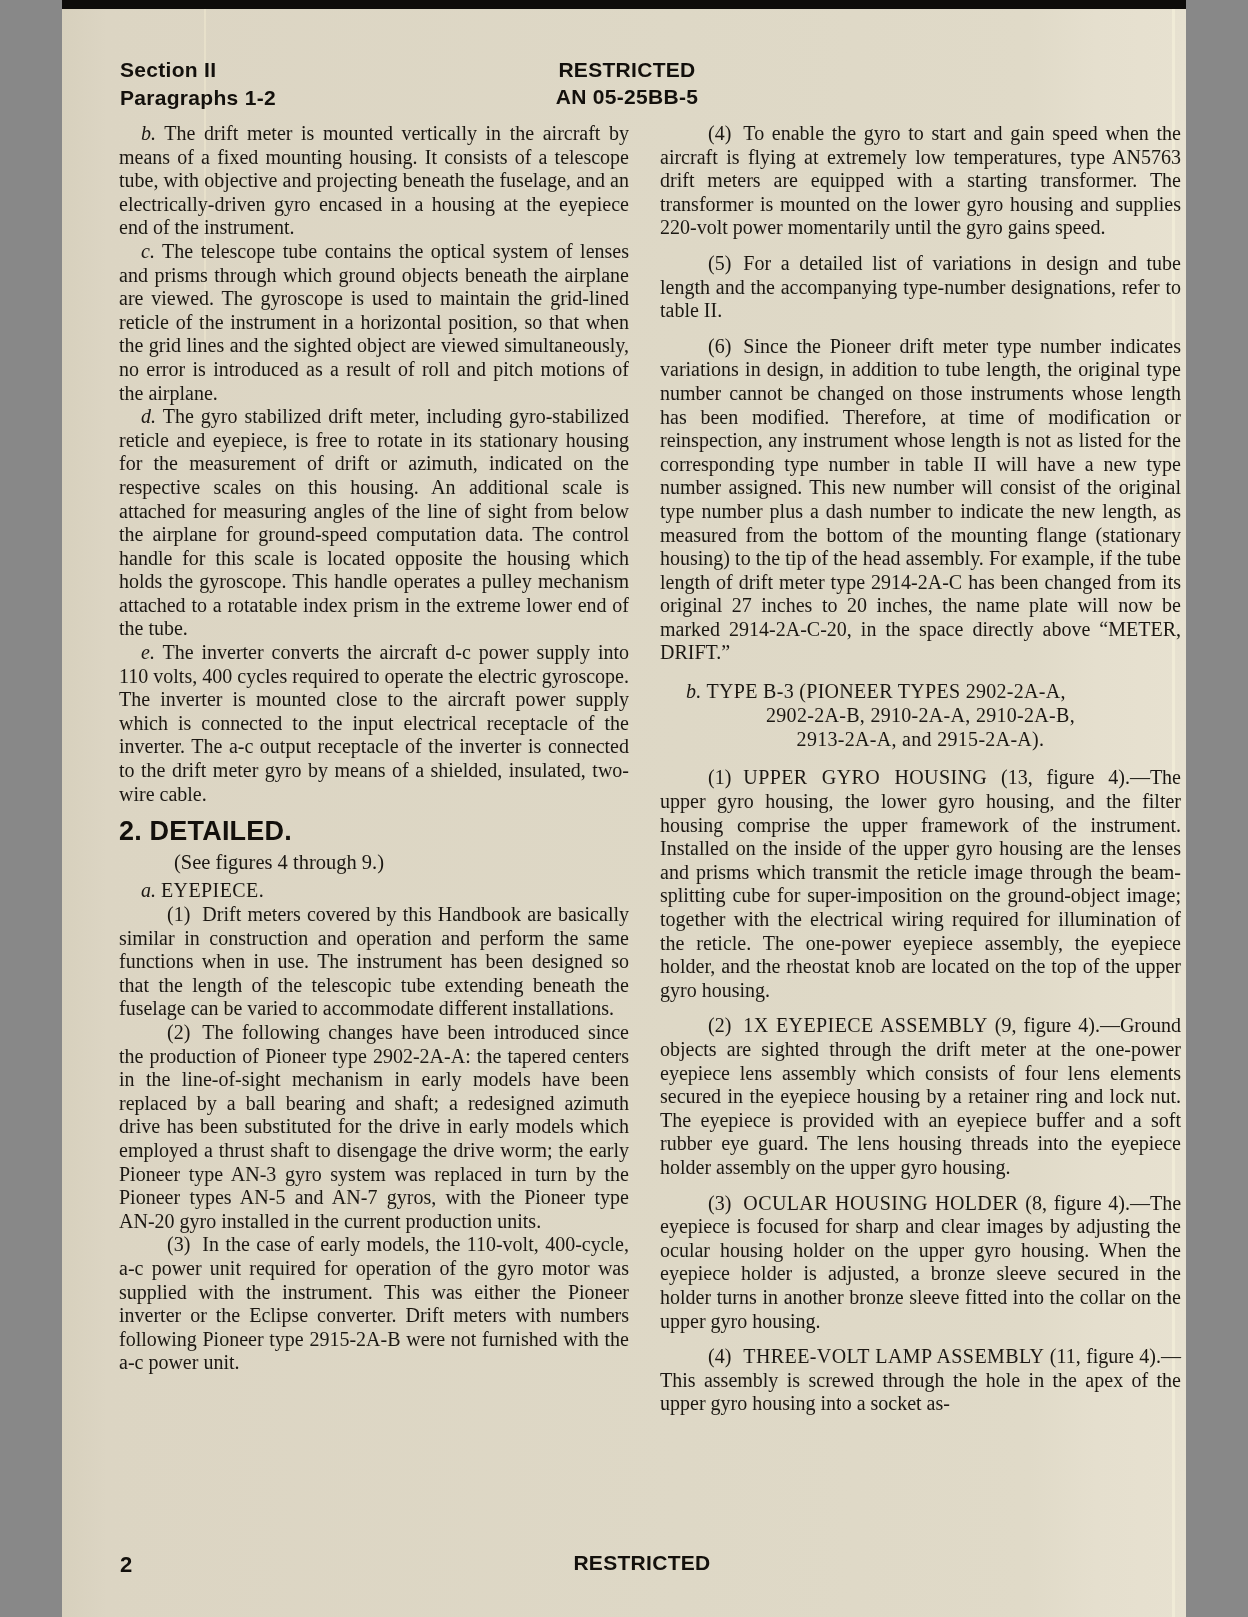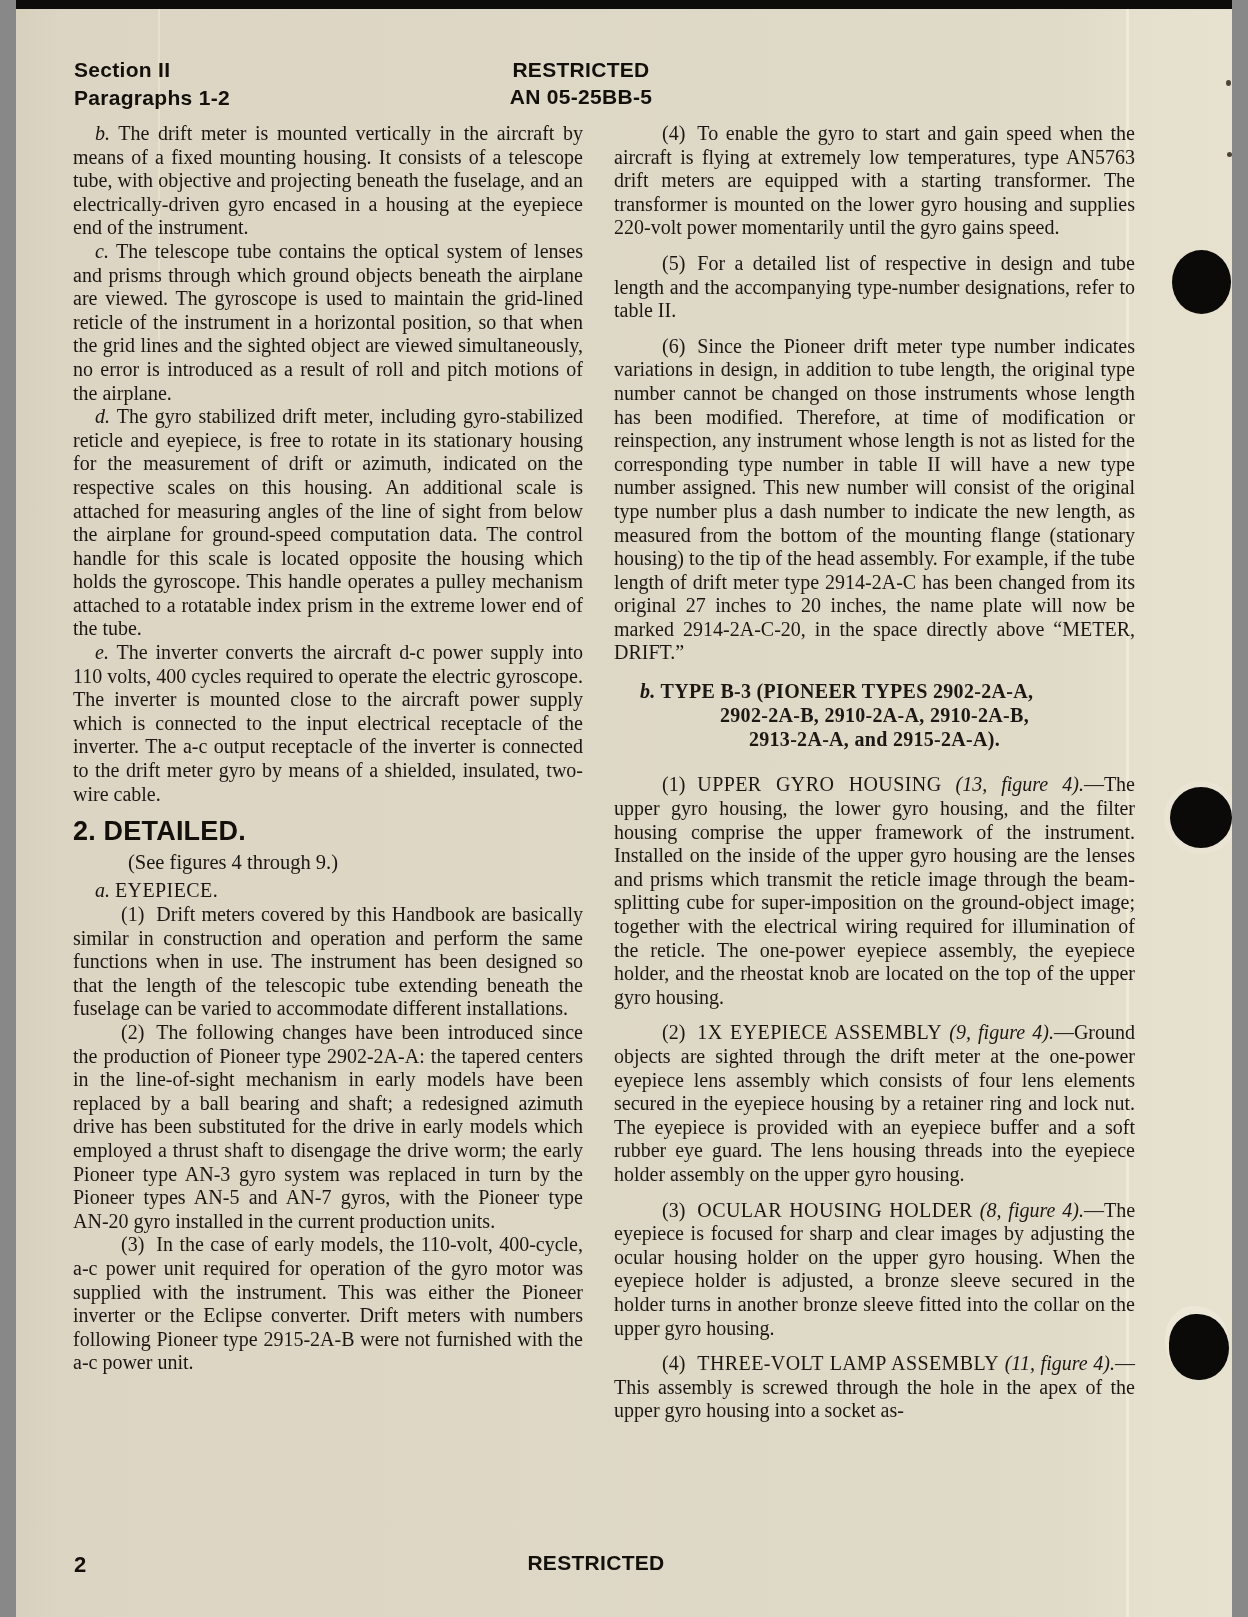--- a/index.html
+++ b/index.html
@@ -1,18 +1,18 @@
 <!DOCTYPE html>
 <html><head>
 <meta charset="utf-8">
 <style>
   html,body{margin:0;padding:0;background:#888;}
   .page{
     position:relative;
-    width:1216px;height:1617px;
+    width:1124px;height:1617px;
     margin:0 auto;
     background:linear-gradient(90deg,#d7d0bd 0,#dcd5c3 45px,#ded8c6 55%,#e0dac8 86%,#e5dfce 92%,#e7e1d0 100%);
     font-family:"Liberation Serif", serif;
     color:#1b1712;
     overflow:hidden;
   }
   .scan-edge{position:absolute;top:0;left:0;width:100%;height:9px;background:#0e0c0a;}
   .crease{position:absolute;left:1110px;top:9px;width:3px;height:1608px;background:rgba(250,246,222,0.5);}
   .crease2{position:absolute;left:142px;top:9px;width:2px;height:340px;background:rgba(244,238,210,0.45);}
   .hole{position:absolute;background:#0b0a08;border-radius:50%;}
@@ -32,24 +32,24 @@
   .col{position:absolute;top:122px;font-size:20px;line-height:23.6px;}
   .col-left{left:57px;width:510px;}
   .col-right{left:598px;width:521px;}
   .col p{margin:0;text-align:justify;}
   .p-letter{text-indent:22px;margin-bottom:3px;}
   .p-num{text-indent:48px;margin-bottom:6px;}
   .col-right .p-num{margin-bottom:12px;}
   .lead-i{font-style:italic;}
   .num{margin-right:12px;}
   .caps-title{letter-spacing:.4px;}
-  .ref-i{font-style:italic;}
+  .ref-i{}
   .h-sans{font-family:Liberation Sans, sans-serif;font-weight:bold;font-size:27px;letter-spacing:.2px;margin:14px 0 7px 0;color:#13100c;}
   .see-fig{margin:0 0 5px 55px;font-size:20.5px;}
-  .type-heading{margin:15px 0 22px 0;line-height:23.8px;font-weight:bold;}
+  .type-heading{margin:15px 0 15px 0;line-height:23.8px;}
   .th1{text-indent:26px;letter-spacing:.3px;}
   .th2,.th3{text-align:center;letter-spacing:.3px;}
 </style>
 </head>
 <body>
 
 <div class="page">
 
   <div class="scan-edge"></div>
   <div class="crease"></div>
@@ -79,21 +79,21 @@
     <div class="see-fig">(See figures 4 through 9.)</div>
     <p class="p-letter"><span class="lead-i">a.</span> <span class="caps-title">EYEPIECE.</span></p>
 
     <p class="p-num"><span class="num">(1)</span><span>Drift meters covered by this Handbook are basically similar in construction and operation and perform the same functions when in use. The instrument has been designed so that the length of the telescopic tube extending beneath the fuselage can be varied to accommodate different installations.</span></p>
     <p class="p-num"><span class="num">(2)</span><span>The following changes have been introduced since the production of Pioneer type 2902-2A-A: the tapered centers in the line-of-sight mechanism in early models have been replaced by a ball bearing and shaft; a redesigned azimuth drive has been substituted for the drive in early models which employed a thrust shaft to disengage the drive worm; the early Pioneer type AN-3 gyro system was replaced in turn by the Pioneer types AN-5 and AN-7 gyros, with the Pioneer type AN-20 gyro installed in the current production units.</span></p>
     <p class="p-num"><span class="num">(3)</span><span>In the case of early models, the 110-volt, 400-cycle, a-c power unit required for operation of the gyro motor was supplied with the instrument. This was either the Pioneer inverter or the Eclipse converter. Drift meters with numbers following Pioneer type 2915-2A-B were not furnished with the a-c power unit.</span></p>
   </div>
 
   <div class="col col-right">
     <p class="p-num"><span class="num">(4)</span><span>To enable the gyro to start and gain speed when the aircraft is flying at extremely low temperatures, type AN5763 drift meters are equipped with a starting transformer. The transformer is mounted on the lower gyro housing and supplies 220-volt power momentarily until the gyro gains speed.</span></p>
-    <p class="p-num"><span class="num">(5)</span><span>For a detailed list of respective in design and tube length and the accompanying type-number designations, refer to table II.</span></p>
+    <p class="p-num"><span class="num">(5)</span><span>For a detailed list of variations in design and tube length and the accompanying type-number designations, refer to table II.</span></p>
     <p class="p-num"><span class="num">(6)</span><span>Since the Pioneer drift meter type number indicates variations in design, in addition to tube length, the original type number cannot be changed on those instruments whose length has been modified. Therefore, at time of modification or reinspection, any instrument whose length is not as listed for the corresponding type number in table II will have a new type number assigned. This new number will consist of the original type number plus a dash number to indicate the new length, as measured from the bottom of the mounting flange (stationary housing) to the tip of the head assembly. For example, if the tube length of drift meter type 2914-2A-C has been changed from its original 27 inches to 20 inches, the name plate will now be marked 2914-2A-C-20, in the space directly above “METER, DRIFT.”</span></p>
 
     <div class="type-heading">
       <div class="th1"><span class="lead-i">b.</span> <span>TYPE B-3 (PIONEER TYPES 2902-2A-A,</span></div>
       <div class="th2">2902-2A-B, 2910-2A-A, 2910-2A-B,</div>
       <div class="th3">2913-2A-A, and 2915-2A-A).</div>
     </div>
 
     <p class="p-num"><span class="num">(1)</span><span class="caps-title">UPPER GYRO HOUSING</span> <span class="ref-i">(13, figure 4).</span><span>—The upper gyro housing, the lower gyro housing, and the filter housing comprise the upper framework of the instrument. Installed on the inside of the upper gyro housing are the lenses and prisms which transmit the reticle image through the beam-splitting cube for super-imposition on the ground-object image; together with the electrical wiring required for illumination of the reticle. The one-power eyepiece assembly, the eyepiece holder, and the rheostat knob are located on the top of the upper gyro housing.</span></p>
     <p class="p-num"><span class="num">(2)</span><span class="caps-title">1X EYEPIECE ASSEMBLY</span> <span class="ref-i">(9, figure 4).</span><span>—Ground objects are sighted through the drift meter at the one-power eyepiece lens assembly which consists of four lens elements secured in the eyepiece housing by a retainer ring and lock nut. The eyepiece is provided with an eyepiece buffer and a soft rubber eye guard. The lens housing threads into the eyepiece holder assembly on the upper gyro housing.</span></p>

